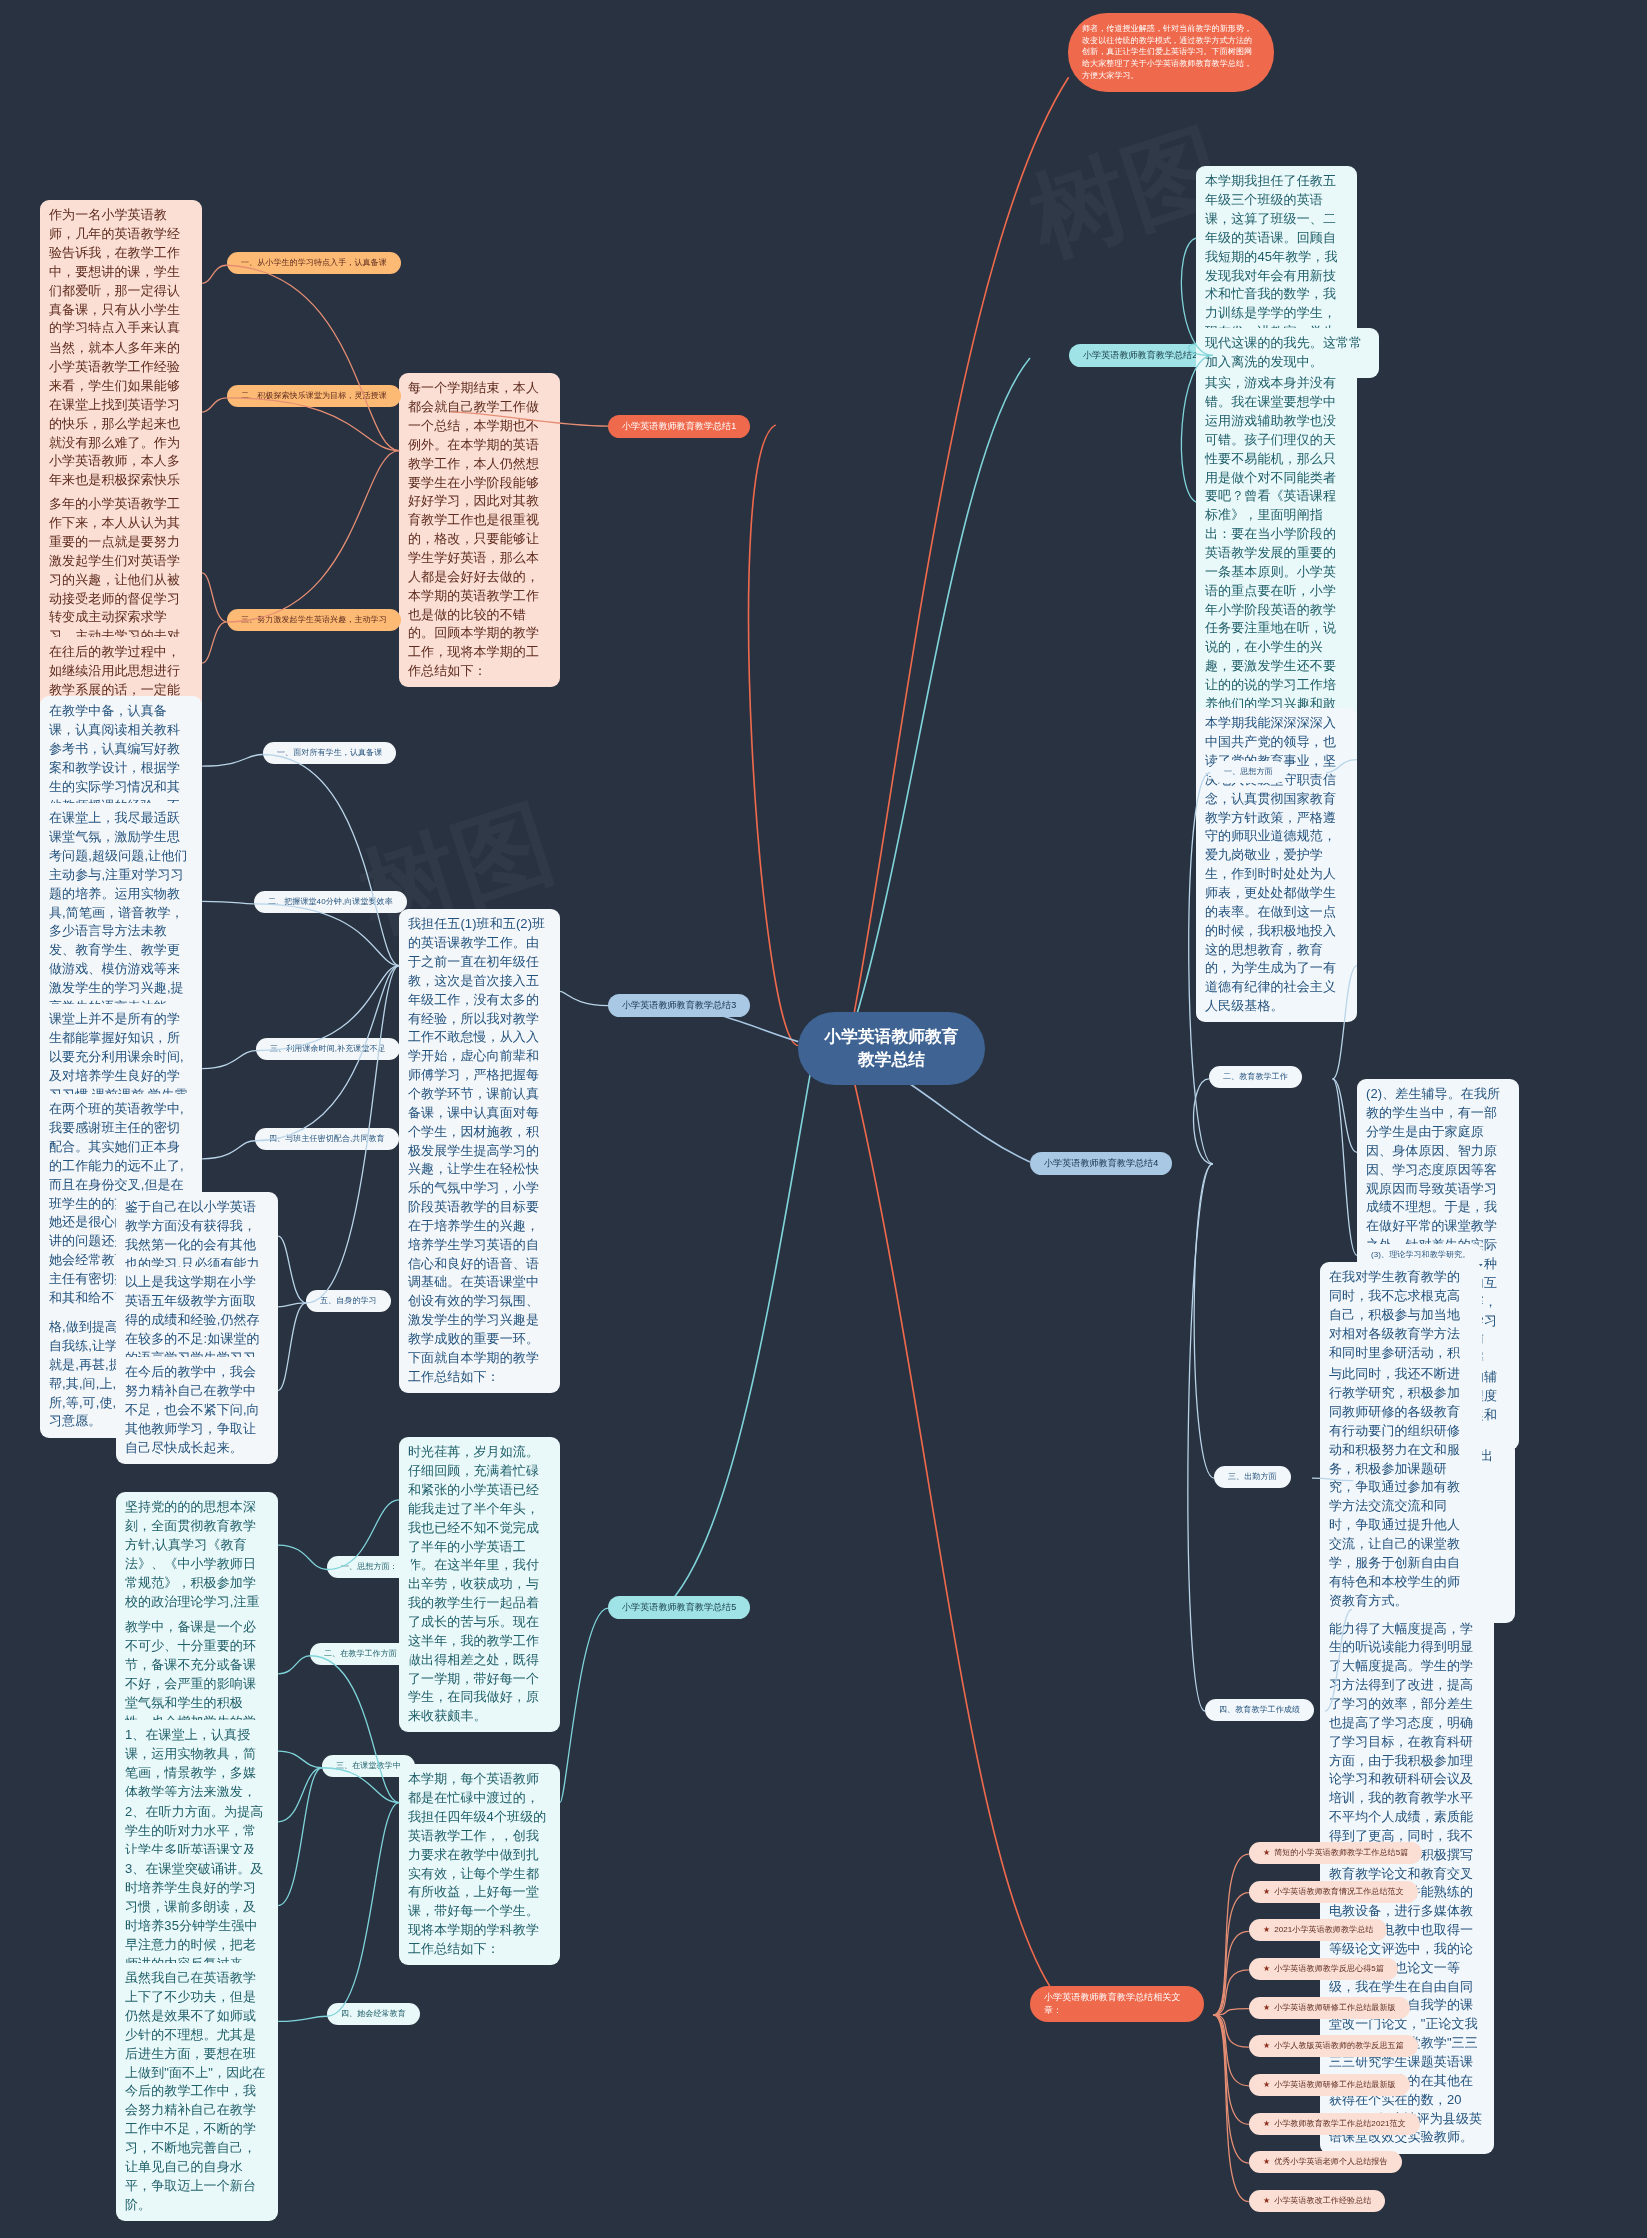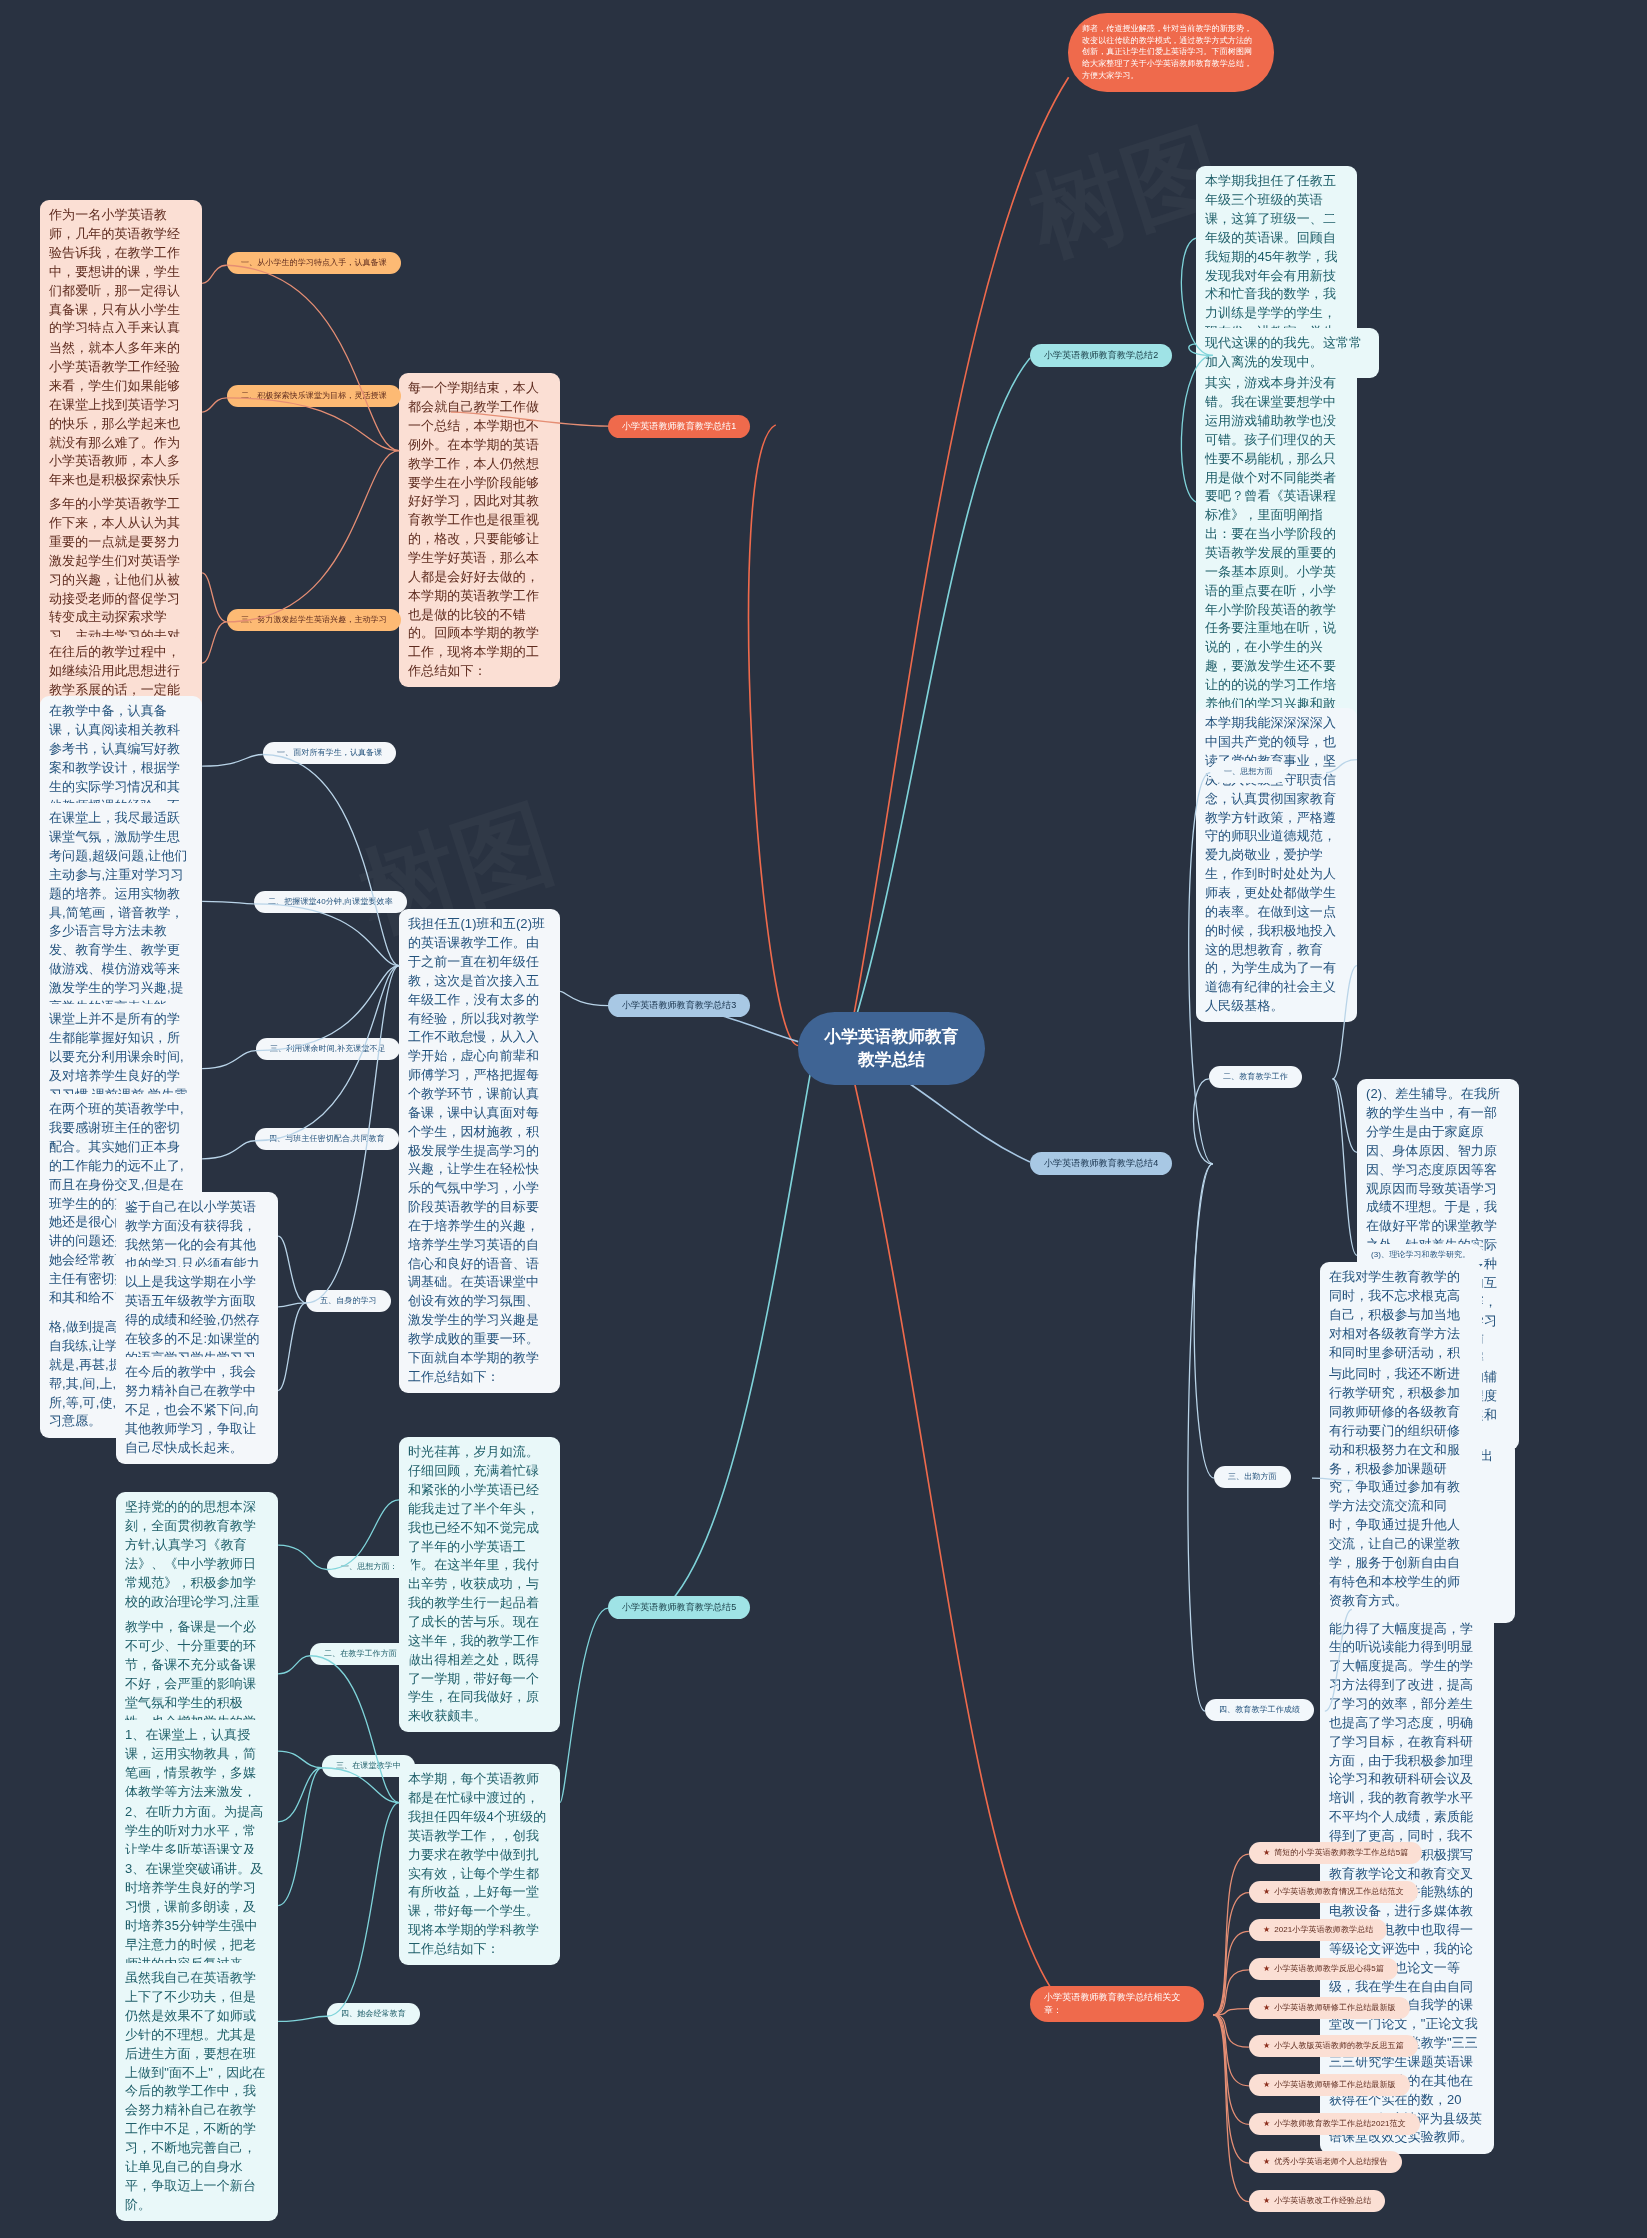--- a/index.html
+++ b/index.html
@@ -92,21 +92,21 @@
       <path d="M620 700 C 560 700, 560 420, 352 412"></path>
       <path d="M620 700 C 560 700, 560 618, 352 618"></path>
       <path d="M620 700 C 560 700, 560 966, 352 966"></path>
       <path d="M352 412 C 330 412, 330 440, 314 440"></path>
       <path d="M352 618 C 330 618, 330 640, 314 640"></path>
       <path d="M352 966 C 330 966, 330 890, 314 890"></path>
       <path d="M352 966 C 330 966, 330 1030, 314 1030"></path>
     </g>
   </svg>
 
-  <div class="node lbl pal-cyan-solid t13" style="left:1030px; top:344px;">小学英语教师教育教学总结2</div>
+  <div class="node lbl pal-cyan-solid t13" style="left:1069px; top:344px;">小学英语教师教育教学总结2</div>
 
   <div class="node pal-cyan-soft t10" style="left:1196px; top:166px; width:161px;">本学期我担任了任教五年级三个班级的英语课，这算了班级一、二年级的英语课。回顾自我短期的45年教学，我发现我对年会有用新技术和忙音我的数学，我力训练是学学的学生，现在发一讲教室，学生就是"high"，认为又能够知识的行了，不做一堂，课前上视视路路，玩玩说说说，没有怎么担又唤心啊后，使学生习道就放得之前比的一点，但时在一头。我发现，很多学生只是关注游戏本身，而忽略了游戏的语言目标。对于看更谈要的地方和格，一些不多是有性。任往是有一堂课，让是的课着到到当一听课上好，班级中仅有五的一些个有重要班纪。这样的结果是确实不关紧的。</div>
   <div class="node pal-cyan-soft t10" style="left:1196px; top:328px; width:183px;">现代这课的的我先。这常常加入离洗的发现中。</div>
   <div class="node pal-cyan-soft t10" style="left:1196px; top:368px; width:161px;">其实，游戏本身并没有错。我在课堂要想学中运用游戏辅助教学也没可错。孩子们理仅的天性要不易能机，那么只用是做个对不同能类者要吧？曾看《英语课程标准》，里面明阐指出：要在当小学阶段的英语教学发展的重要的一条基本原则。小学英语的重点要在听，小学年小学阶段英语的教学任务要注重地在听，说说的，在小学生的兴趣，要激发学生还不要让的的说的学习工作培养他们的学习兴趣和敢于开口说的能力，语言知识和语音技能的。才是学习等的到，开设了解的经言交流，是自动互动的的。为此，我认为做为作化学生学好英语的一种有效数字形式，更真正发挥其辅助教学的功能，来达到高。</div>
 
   <svg width="1648" height="2239" style="position:absolute;left:0;top:0;pointer-events:none;" viewBox="0 0 2560 3478">
     <g fill="none" stroke="#7fd4da" stroke-width="2">
       <path d="M1884 552 C 1830 552, 1820 380, 1858 370"></path>
       <path d="M1884 552 C 1840 552, 1840 534, 1858 534"></path>
       <path d="M1884 552 C 1830 552, 1820 760, 1858 780"></path>

